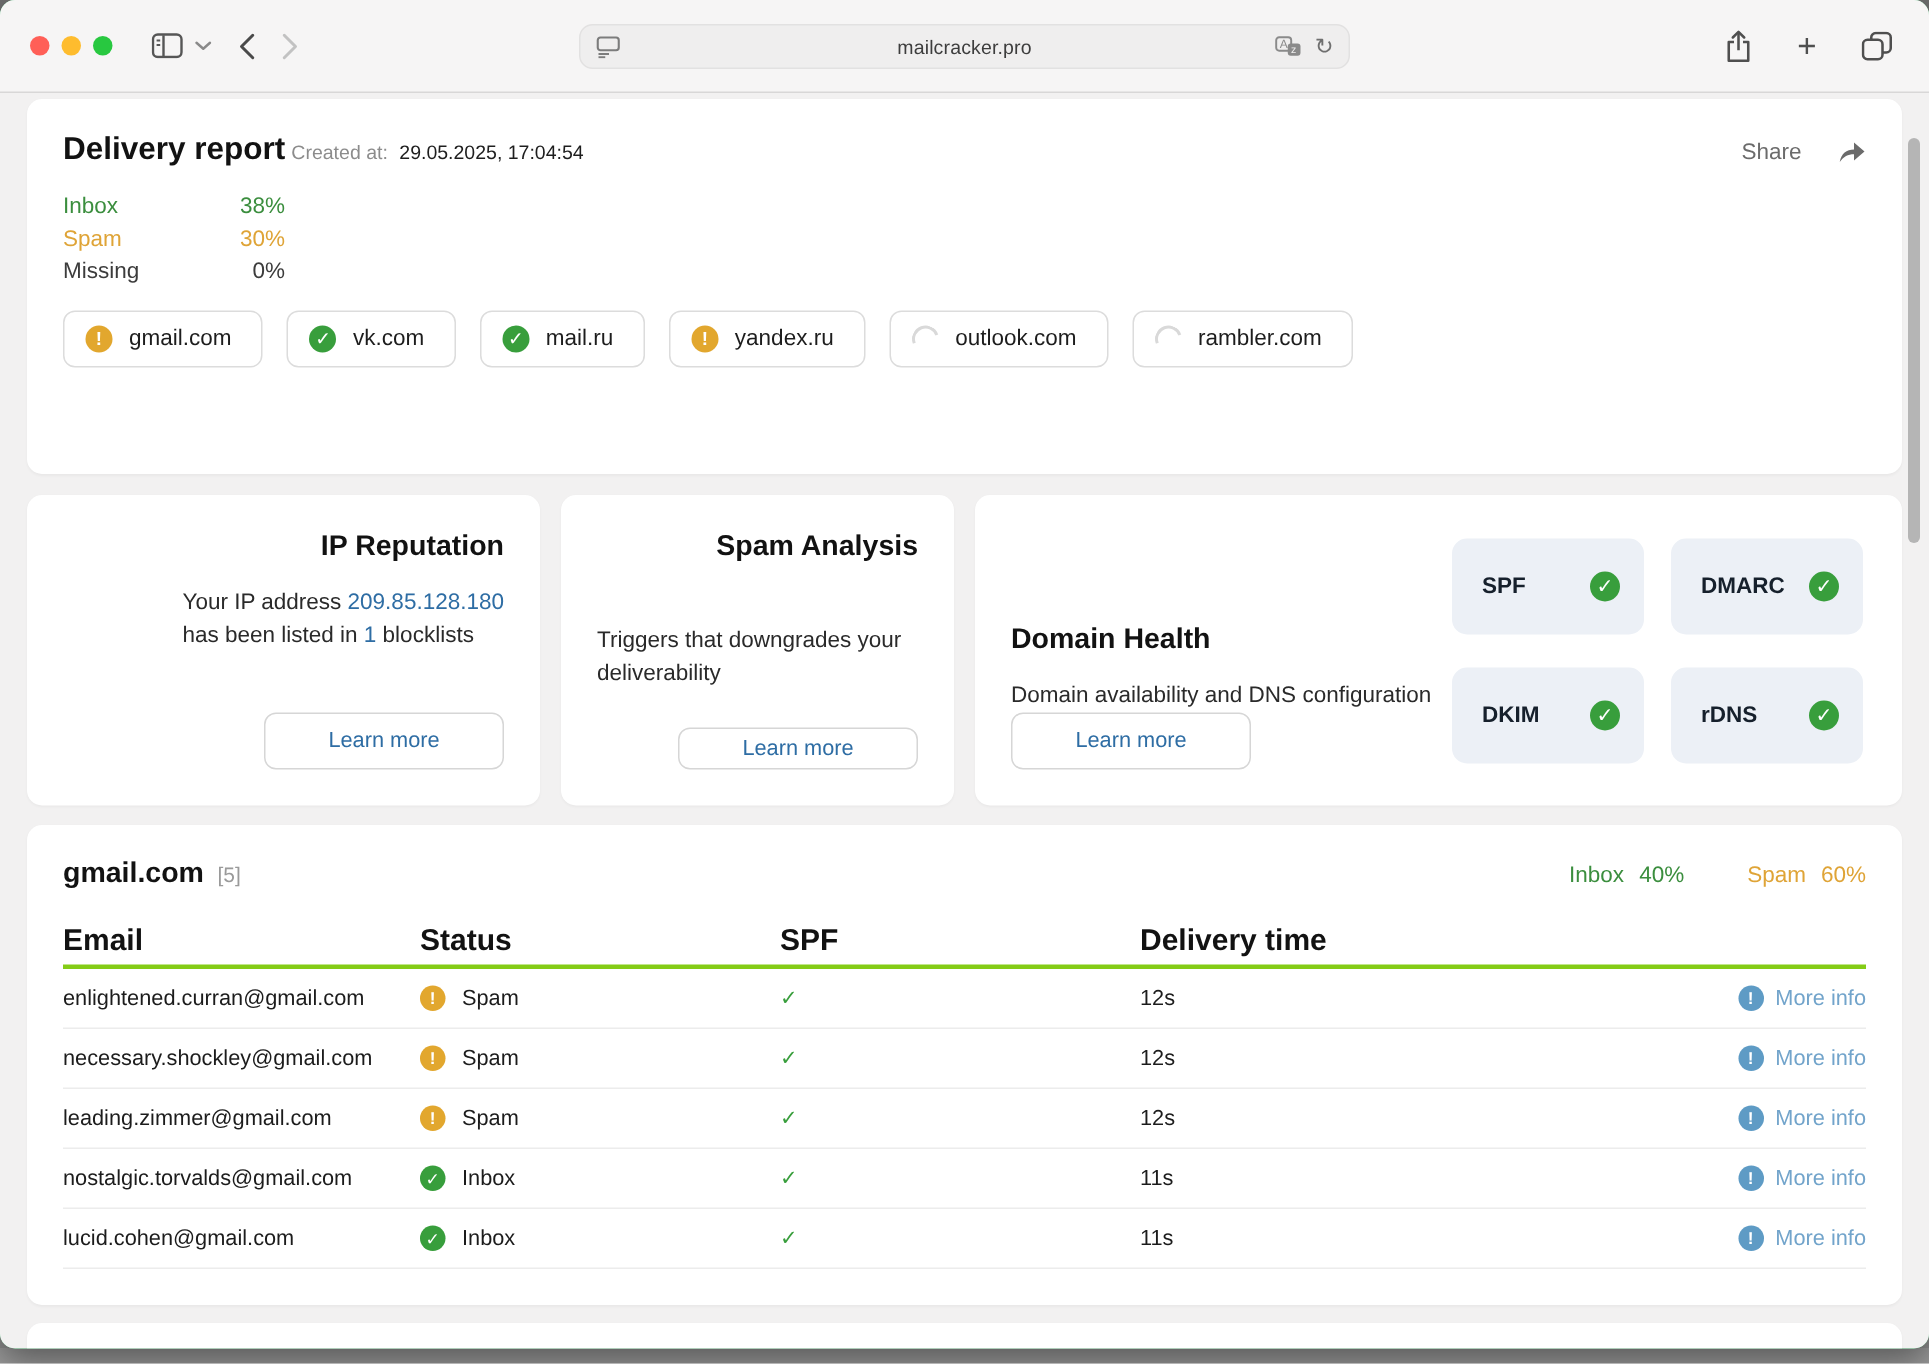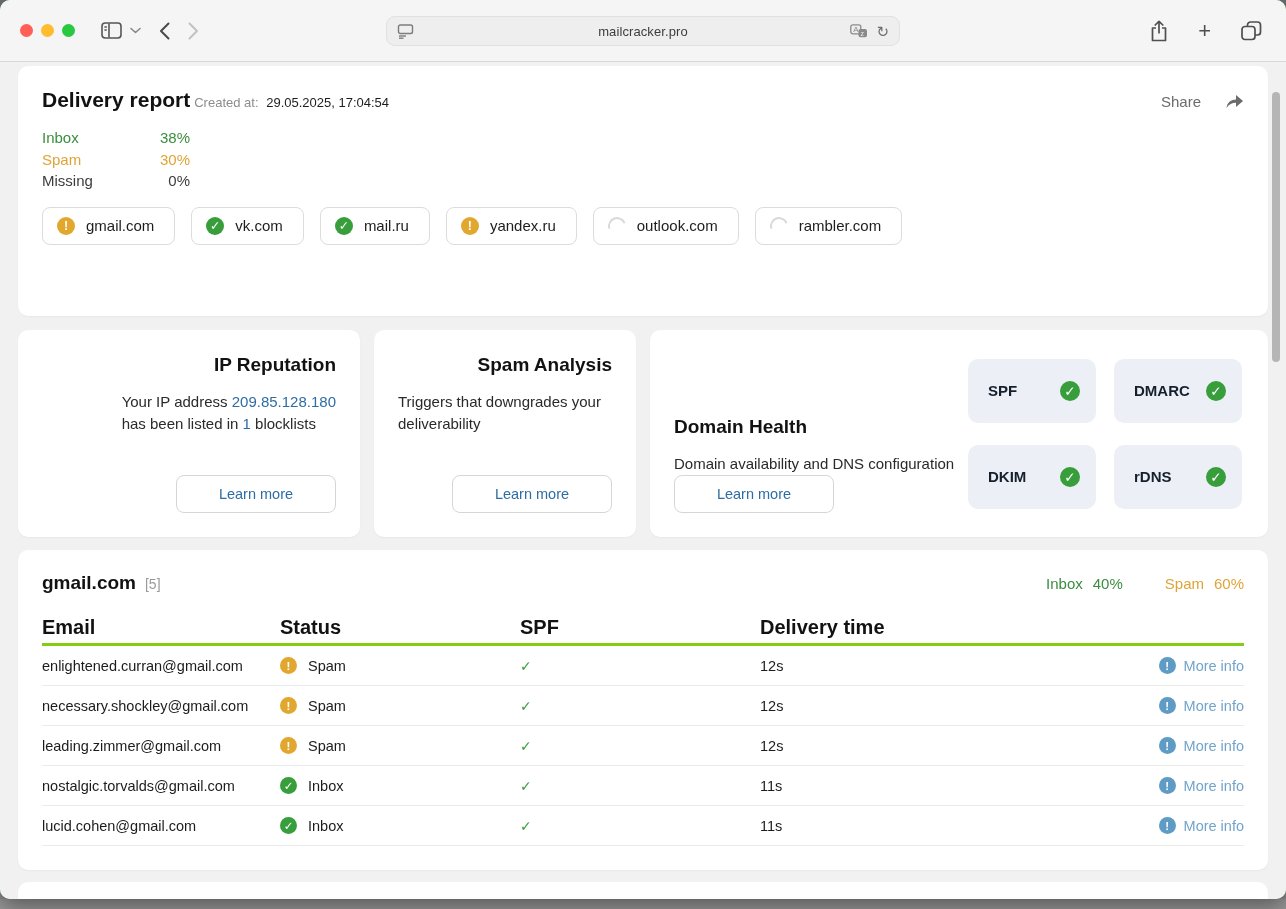--- a/index.html
+++ b/index.html
@@ -57,21 +57,21 @@
     display:flex; align-items:center; gap:11px; background:#fff; border:1px solid #dcdcdc;
     border-radius:8px; padding:0 20px 0 14px; height:38px; font-size:15px; color:#1d1d1d; cursor:pointer;
   }
   .sicon { width:18px; height:18px; border-radius:50%; display:flex; align-items:center; justify-content:center; color:#fff; font-size:12.5px; font-weight:700; flex:0 0 auto; }
   .sicon.st-success { background:#389e3c; } .sicon.st-success::after { content:"✓"; }
   .sicon.st-warning { background:#e2a72e; } .sicon.st-warning::after { content:"!"; }
   .sicon.st-loading { border:2.5px solid #d9d9d9; border-bottom-color:transparent; border-left-color:transparent; transform:rotate(-65deg); background:transparent; }
   
   .cards-row { display:flex; gap:14px; margin-top:14px; height:207px; }
   .info-card { padding:24px; display:flex; flex-direction:column;align-items:flex-end; }
-  .card-ip { width:342px; } .card-spam { width:262px; } .card-dh { flex:1; flex-direction:row; }
+  .card-ip { width:342px; } .card-spam { width:262px;gap:25px; } .card-dh { flex:1; flex-direction:row; }
   .info-title { font-size:19px; font-weight:700; color:#121212; margin-bottom:15px; }
   .info-text { font-size:15px; color:#2a2a2a; line-height:1.45; }
   .blue { color:#2e6da4; }
   .learn-btn {
     margin-top:auto; width:160px; height:38px; background:#fff; border:1px solid #d6d6d6;
     border-radius:8px; color:#2e6da4; font-size:14.5px; font-weight:500; cursor:pointer;
     font-family:inherit;
   }
   .dh-left { display:flex; flex-direction:column; flex:1; }
   .dh-grid { display:grid; grid-template-columns:128px 128px; gap:22px 18px; align-self:center; margin-right:2px; }

